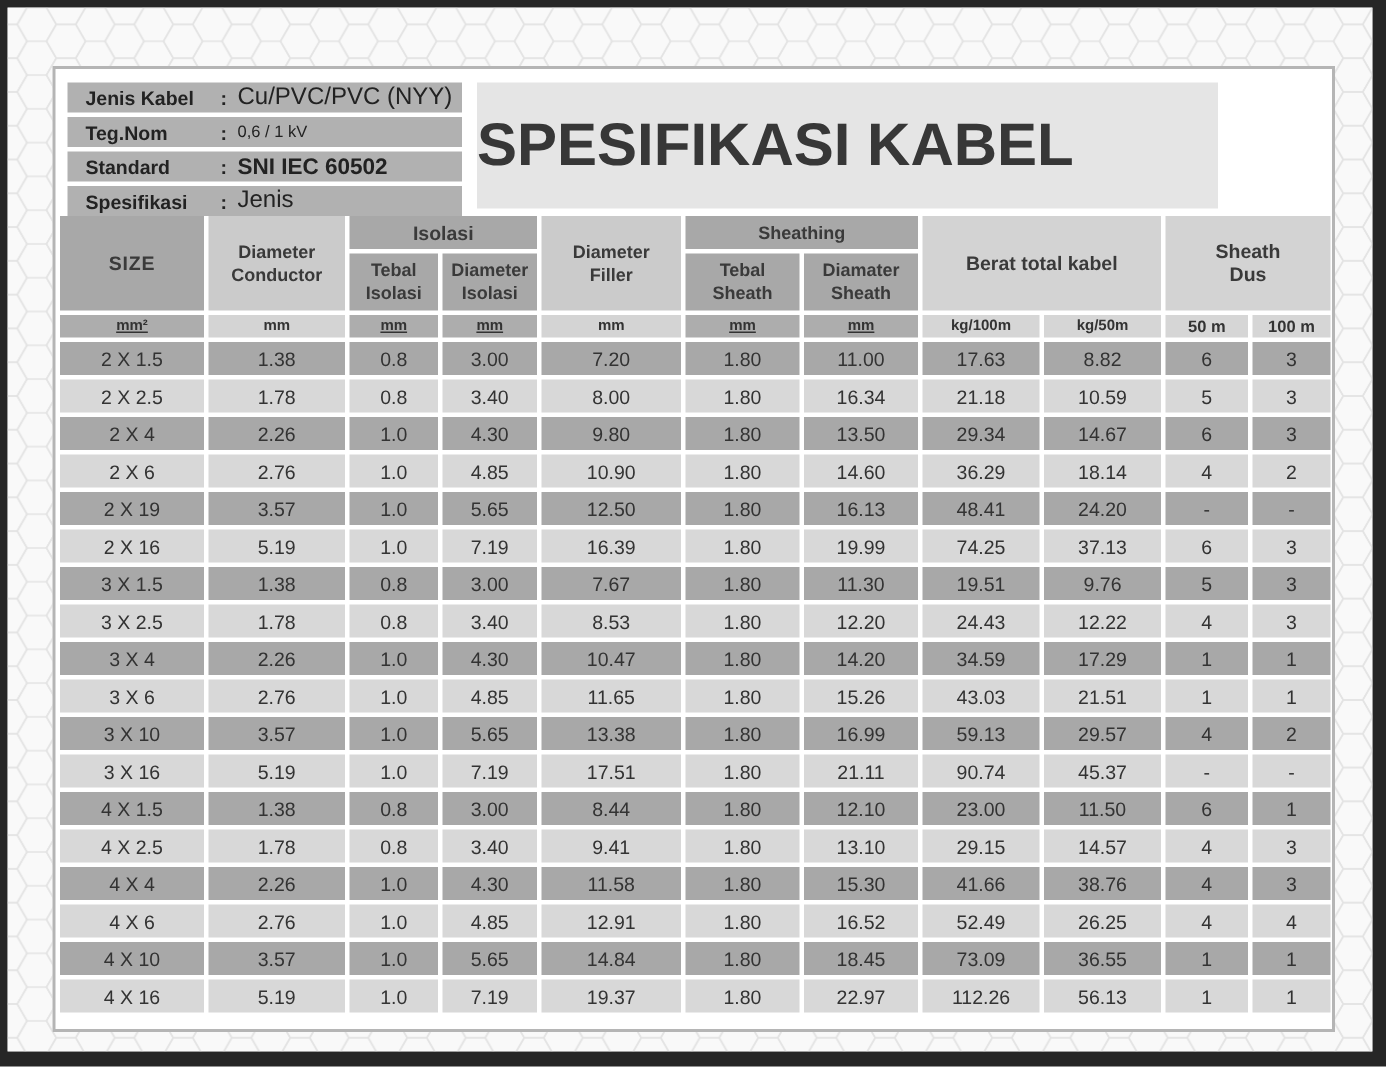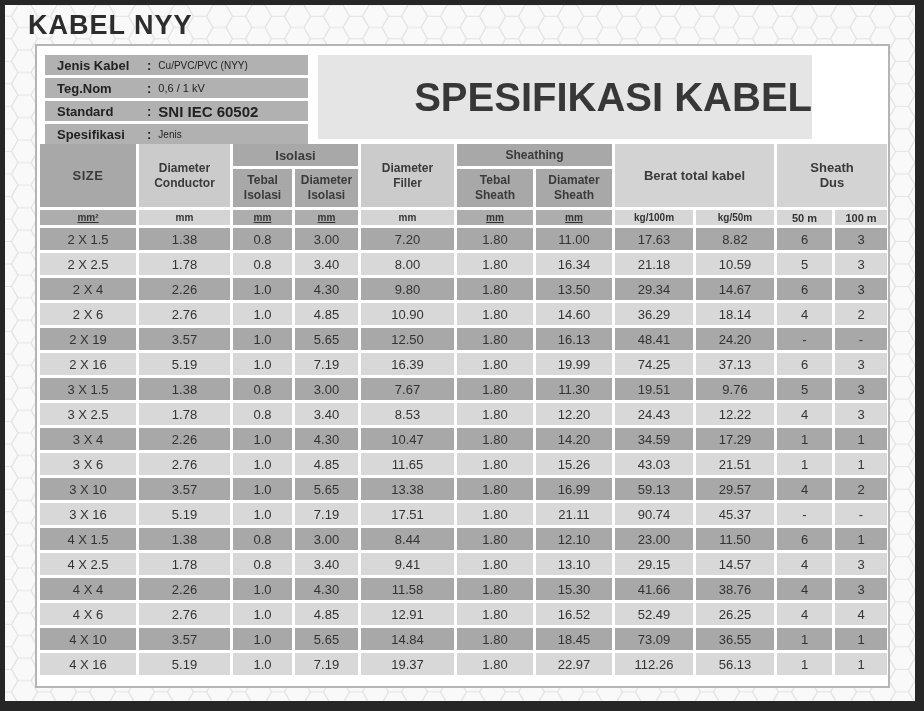--- a/index.html
+++ b/index.html
@@ -34,28 +34,28 @@
   
   .info-box{position:absolute;left:8px;top:9px;display:flex;flex-direction:column;gap:3px;}
   .info-row{
     width:263px;height:20px;box-sizing:border-box;
     background:var(--bar,#b1b1b1);
     display:flex;align-items:center;
     padding-left:12px;color:#222;
   }
   .info-label{font-weight:bold;font-size:13px;width:90px;flex:none;}
   .info-sep{font-weight:bold;font-size:13px;margin-right:7px;flex:none;}
-  .info-value{font-size:10px;white-space:nowrap;}
+  .info-value{font-size:16px;white-space:nowrap;}
   .info-row.small .info-value{font-size:11px;}
   .info-row.strong .info-value{font-size:15px;font-weight:bold;}
   
   .spec-box{
     position:absolute;left:281px;top:9px;width:494px;height:84px;
     background:var(--specbox,#e5e5e5);
-    display:flex;align-items:center;justify-content:flex-end;
+    display:flex;align-items:center;justify-content:flex-start;
   }
   .spec-title{font-size:40px;font-weight:bold;color:#373737;white-space:nowrap;}
   
   .spec-table{
     position:absolute;left:0px;top:95px;
     width:852px;
     border-collapse:separate;border-spacing:3px;
     table-layout:fixed;
   }
   .spec-table th,.spec-table td{
@@ -94,21 +94,20 @@
         <use href="#hex" x="39" y="0"></use>
         <use href="#hex" x="19.5" y="11.26"></use>
         <use href="#hex" x="0" y="22.52"></use>
         <use href="#hex" x="39" y="22.52"></use>
       </pattern>
     </defs>
     <rect width="910" height="696" style="fill:var(--pagebg,#f9f9f9);"></rect>
     <rect width="910" height="696" fill="url(#hexpat)"></rect>
   </svg>
 
-  <div class="title">KABEL NYY</div>
 
   <div class="panel">
 
     <div class="info-box">
       <div class="info-row">
         <span class="info-label">Jenis Kabel</span>
         <span class="info-sep">:</span>
         <span class="info-value">Cu/PVC/PVC (NYY)</span>
       </div>
       <div class="info-row small">

